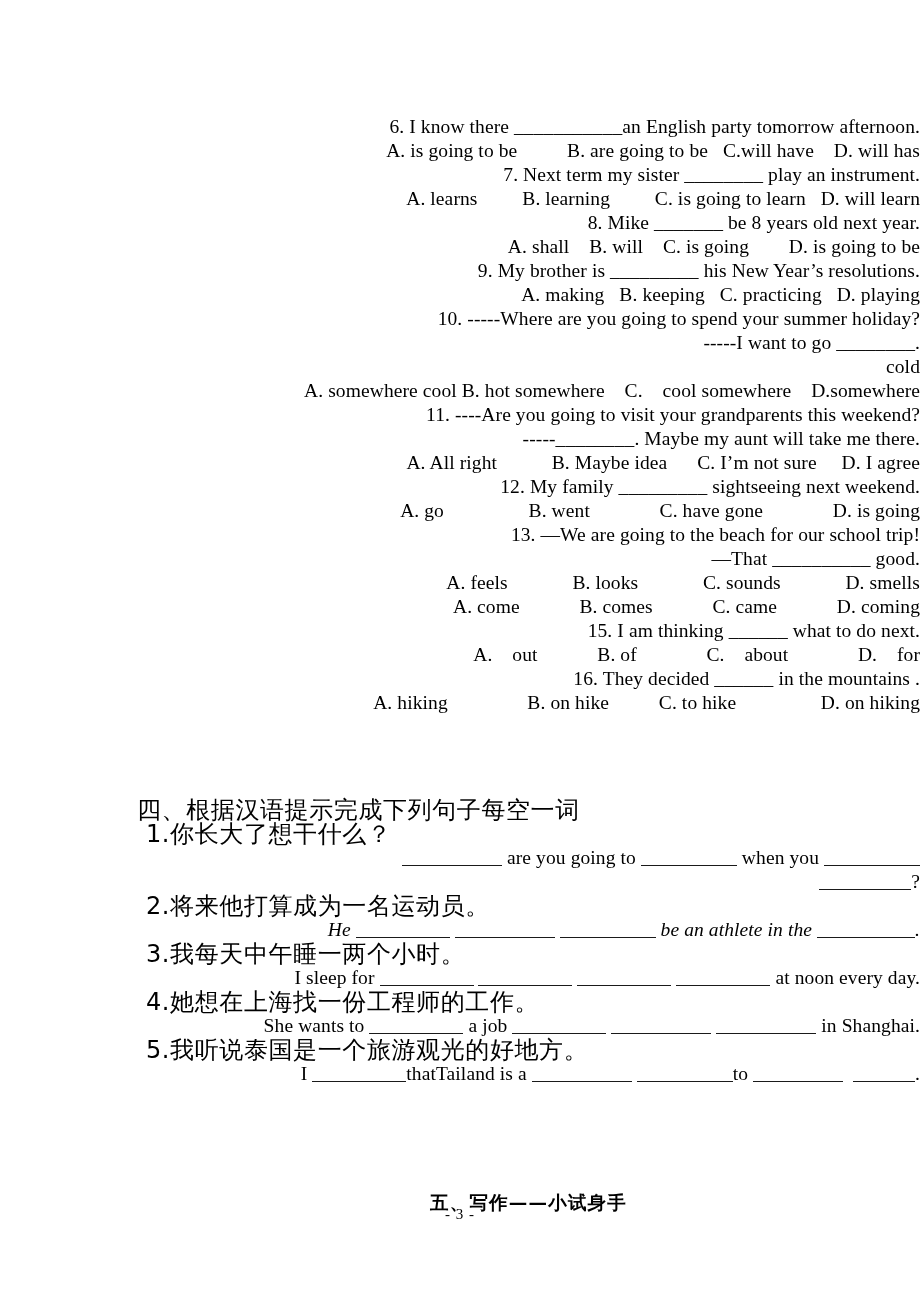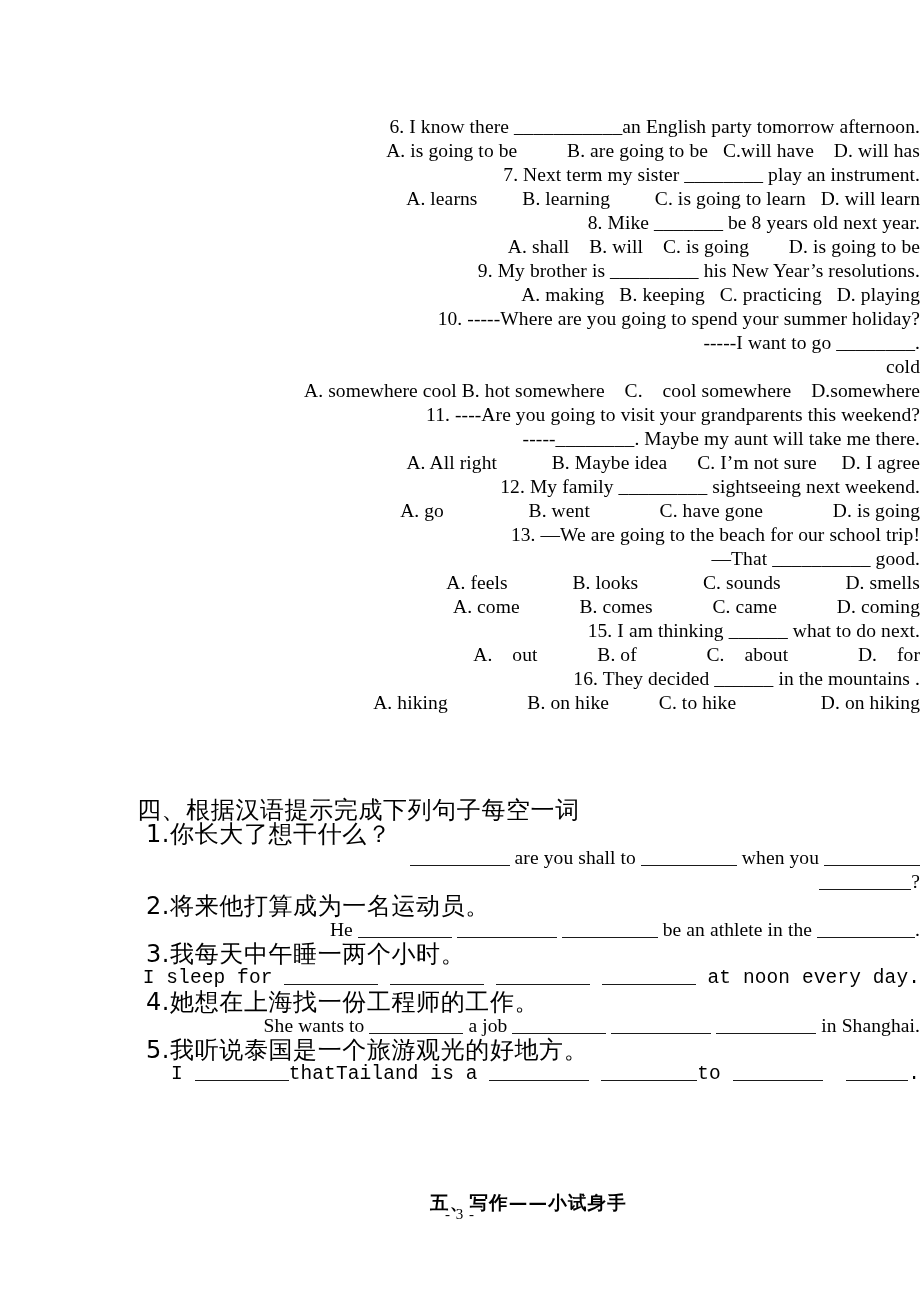--- a/index.html
+++ b/index.html
@@ -59,23 +59,23 @@
   .cn-item {
     padding-left: 146px;
   }
   .cn-bold {
     font-weight: bold;
     font-size: 18.5px;
     letter-spacing: 1.2px;
     padding-left: 137px;
   }
   .en-sub2 { padding-left: 137px; }
-  .en-sub3 { padding-left: 80px; font-family: Liberation Mono, monospace; }
+  .en-sub3 { padding-left: 80px; }
   .en-sub4 { padding-left: 218px; }
-  .en-sub5 { padding-left: 120px; }
+  .en-sub5 { padding-left: 120px; font-style: italic; }
   .en-indent-wrap { padding-left: 131px; }
 
   
   .blank {
     display: inline-block;
     border-bottom: 1.3px solid #1a1a1a;
     vertical-align: -2px;
     height: 15px;
   }
 
@@ -131,21 +131,21 @@
     <div class="ln o3">A.    out            B. of              C.    about              D.    for</div>
 
     <div class="ln q">16. They decided ______ in the mountains .</div>
     <div class="ln o3">A. hiking                B. on hike          C. to hike                 D. on hiking</div>
   </div>
 
   <div class="content" style="top:798px;">
     <div class="cn cn-head">四、根据汉语提示完成下列句子每空一词</div>
 
     <div class="cn cn-item">1.你长大了想干什么？</div>
-    <div class="ln en-sub4"><span class="blank" style="width:100px;"></span><span> are you shall to </span><span class="blank" style="width:96px;"></span><span> when you </span><span class="blank" style="width:96px;"></span></div>
+    <div class="ln en-sub4"><span class="blank" style="width:100px;"></span><span> are you going to </span><span class="blank" style="width:96px;"></span><span> when you </span><span class="blank" style="width:96px;"></span></div>
     <div class="ln en-indent-wrap"><span class="blank" style="width:92px;"></span><span>?</span></div>
 
     <div class="cn cn-item">2.将来他打算成为一名运动员。</div>
     <div class="ln en-sub5"><span>He </span><span class="blank" style="width:94px;"></span><span> </span><span class="blank" style="width:100px;"></span><span> </span><span class="blank" style="width:96px;"></span><span> be an athlete in the </span><span class="blank" style="width:98px;"></span><span>.</span></div>
 
     <div class="cn cn-item">3.我每天中午睡一两个小时。</div>
     <div class="ln en-sub3"><span>I sleep for </span><span class="blank" style="width:94px;"></span><span> </span><span class="blank" style="width:94px;"></span><span> </span><span class="blank" style="width:94px;"></span><span> </span><span class="blank" style="width:94px;"></span><span> at noon every day.</span></div>
 
     <div class="cn cn-item">4.她想在上海找一份工程师的工作。</div>
     <div class="ln en-sub2"><span>She wants to </span><span class="blank" style="width:94px;"></span><span> a job </span><span class="blank" style="width:94px;"></span><span> </span><span class="blank" style="width:100px;"></span><span> </span><span class="blank" style="width:100px;"></span><span> in Shanghai.</span></div>

